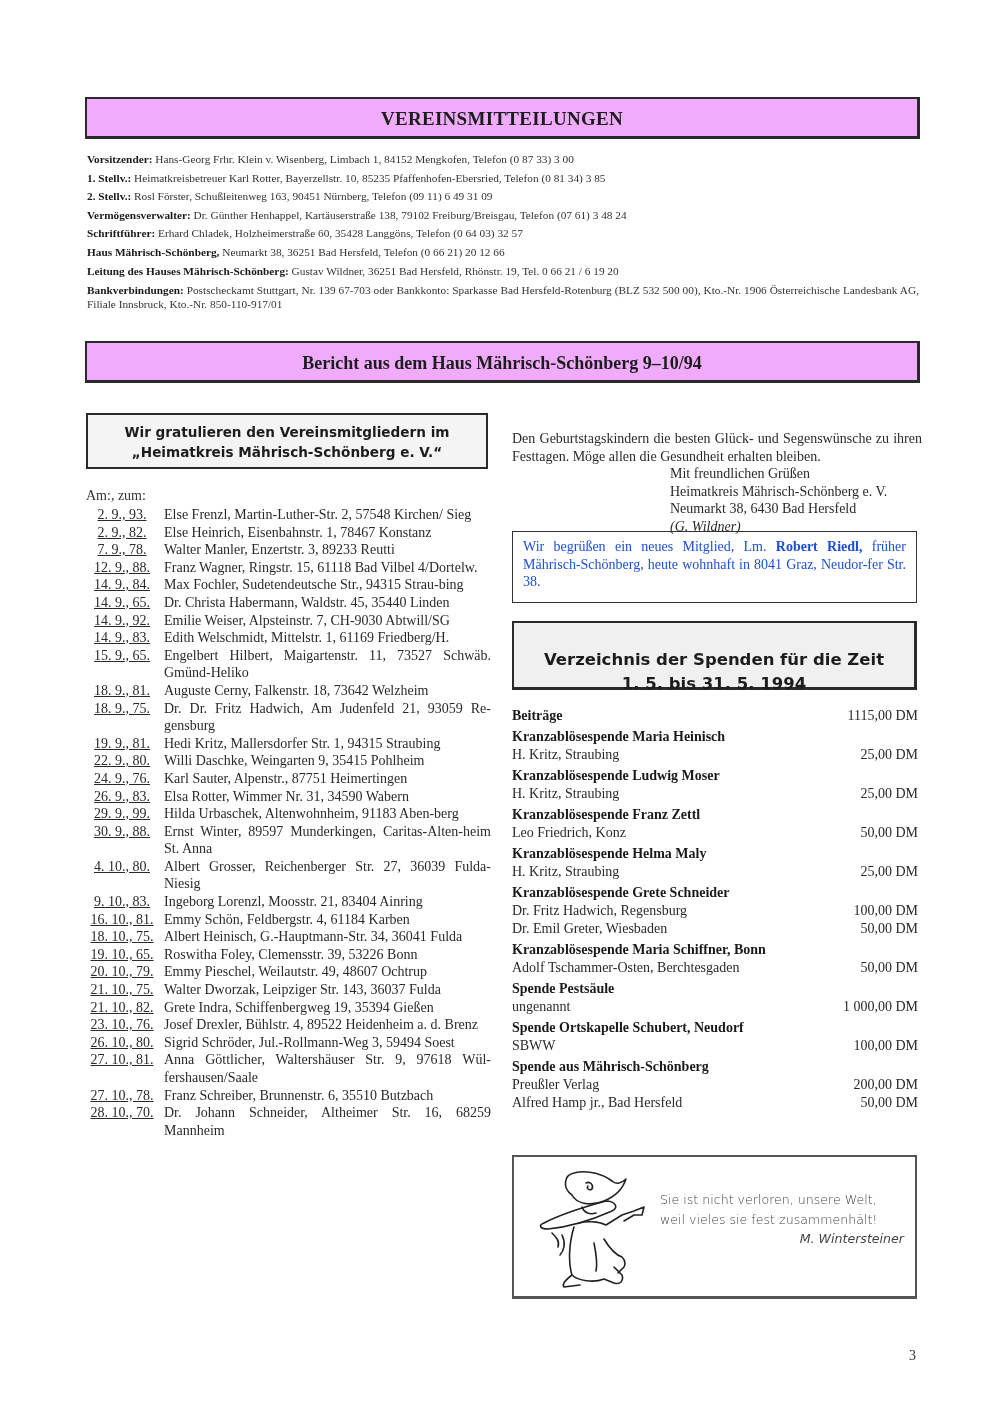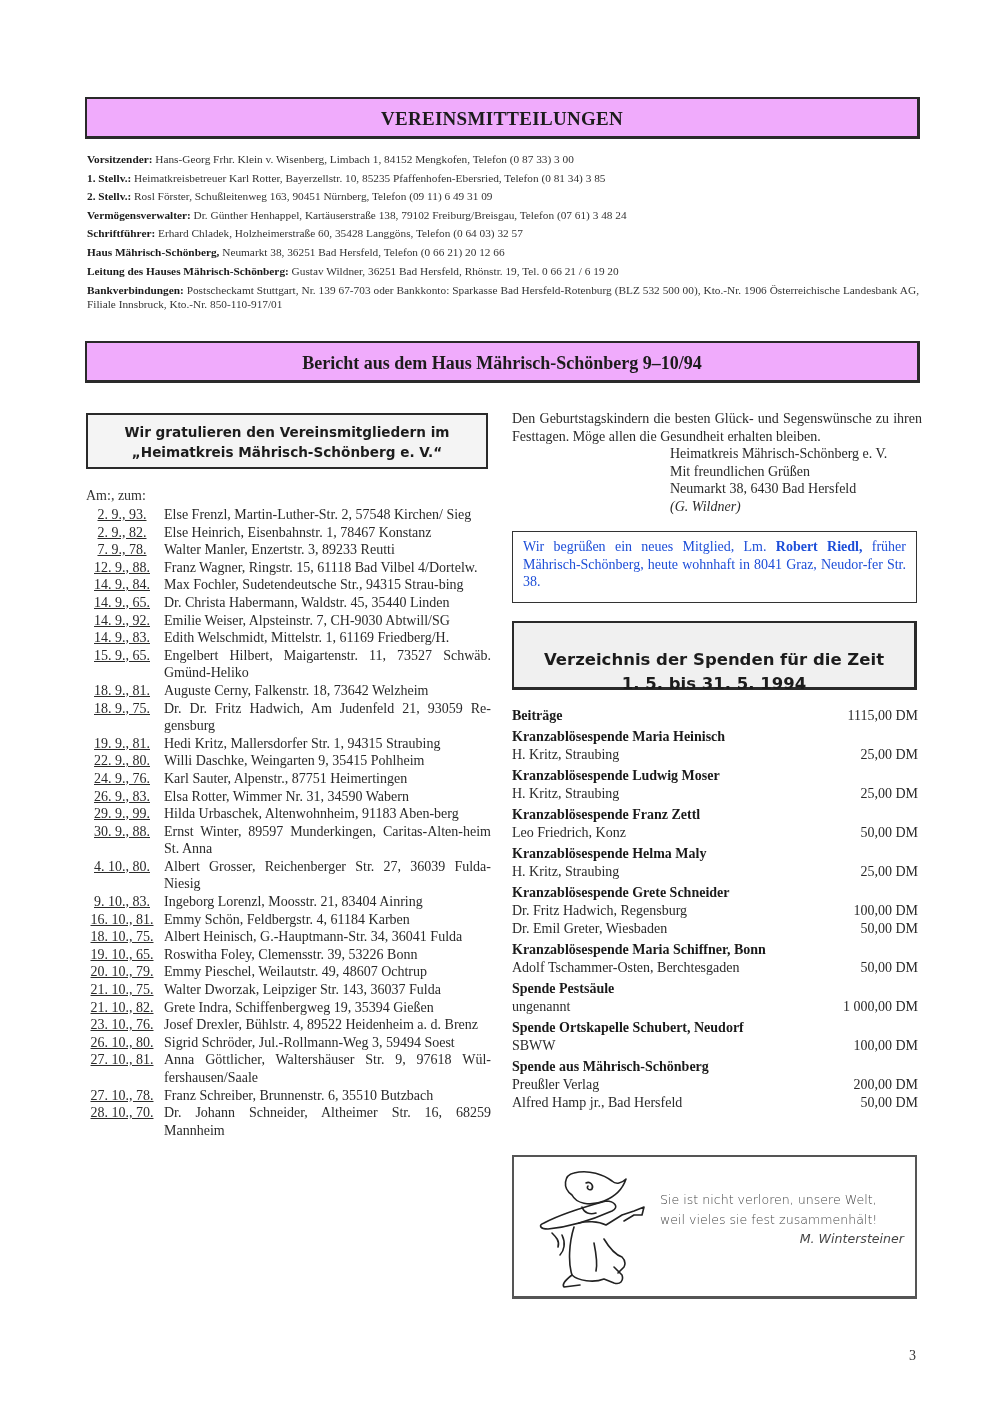--- a/index.html
+++ b/index.html
@@ -186,23 +186,23 @@
       <span class="d">27. 10., 78.</span>
       <span class="t">Franz Schreiber, Brunnenstr. 6, 35510 Butzbach</span>
     </div>
     <div class="bd">
       <span class="d">28. 10., 70.</span>
       <span class="t">Dr. Johann Schneider, Altheimer Str. 16, 68259 Mannheim</span>
     </div>
   </div>
 
 <div class="greet">
-  <div style="text-align:justify;">Den Geburtstagskindern die besten Glück- und Segenswünsche zu ihren Festtagen. Möge allen die Gesundheit erhalten bleiben.</div>
+  <div style="text-align:justify;margin-top:20px;">Den Geburtstagskindern die besten Glück- und Segenswünsche zu ihren Festtagen. Möge allen die Gesundheit erhalten bleiben.</div>
+  <div class="sig">Mit freundlichen Grüßen</div>
   <div class="sig">Heimatkreis Mährisch-Schönberg e. V.</div>
-  <div class="sig">Mit freundlichen Grüßen</div>
   <div class="sig">Neumarkt 38, 6430 Bad Hersfeld</div>
   <div class="sig"><i>(G. Wildner)</i></div>
 </div>
 
 <div id="welcome-box">
   <span>Wir begrüßen ein neues Mitglied, Lm. </span><b>Robert Riedl,</b><span> früher Mährisch-Schönberg, heute wohnhaft in 8041 Graz, Neudor-fer Str. 38.</span>
 </div>
 
 <div class="boxhead" id="sp-box">
   <div>Verzeichnis der Spenden für die Zeit</div>

